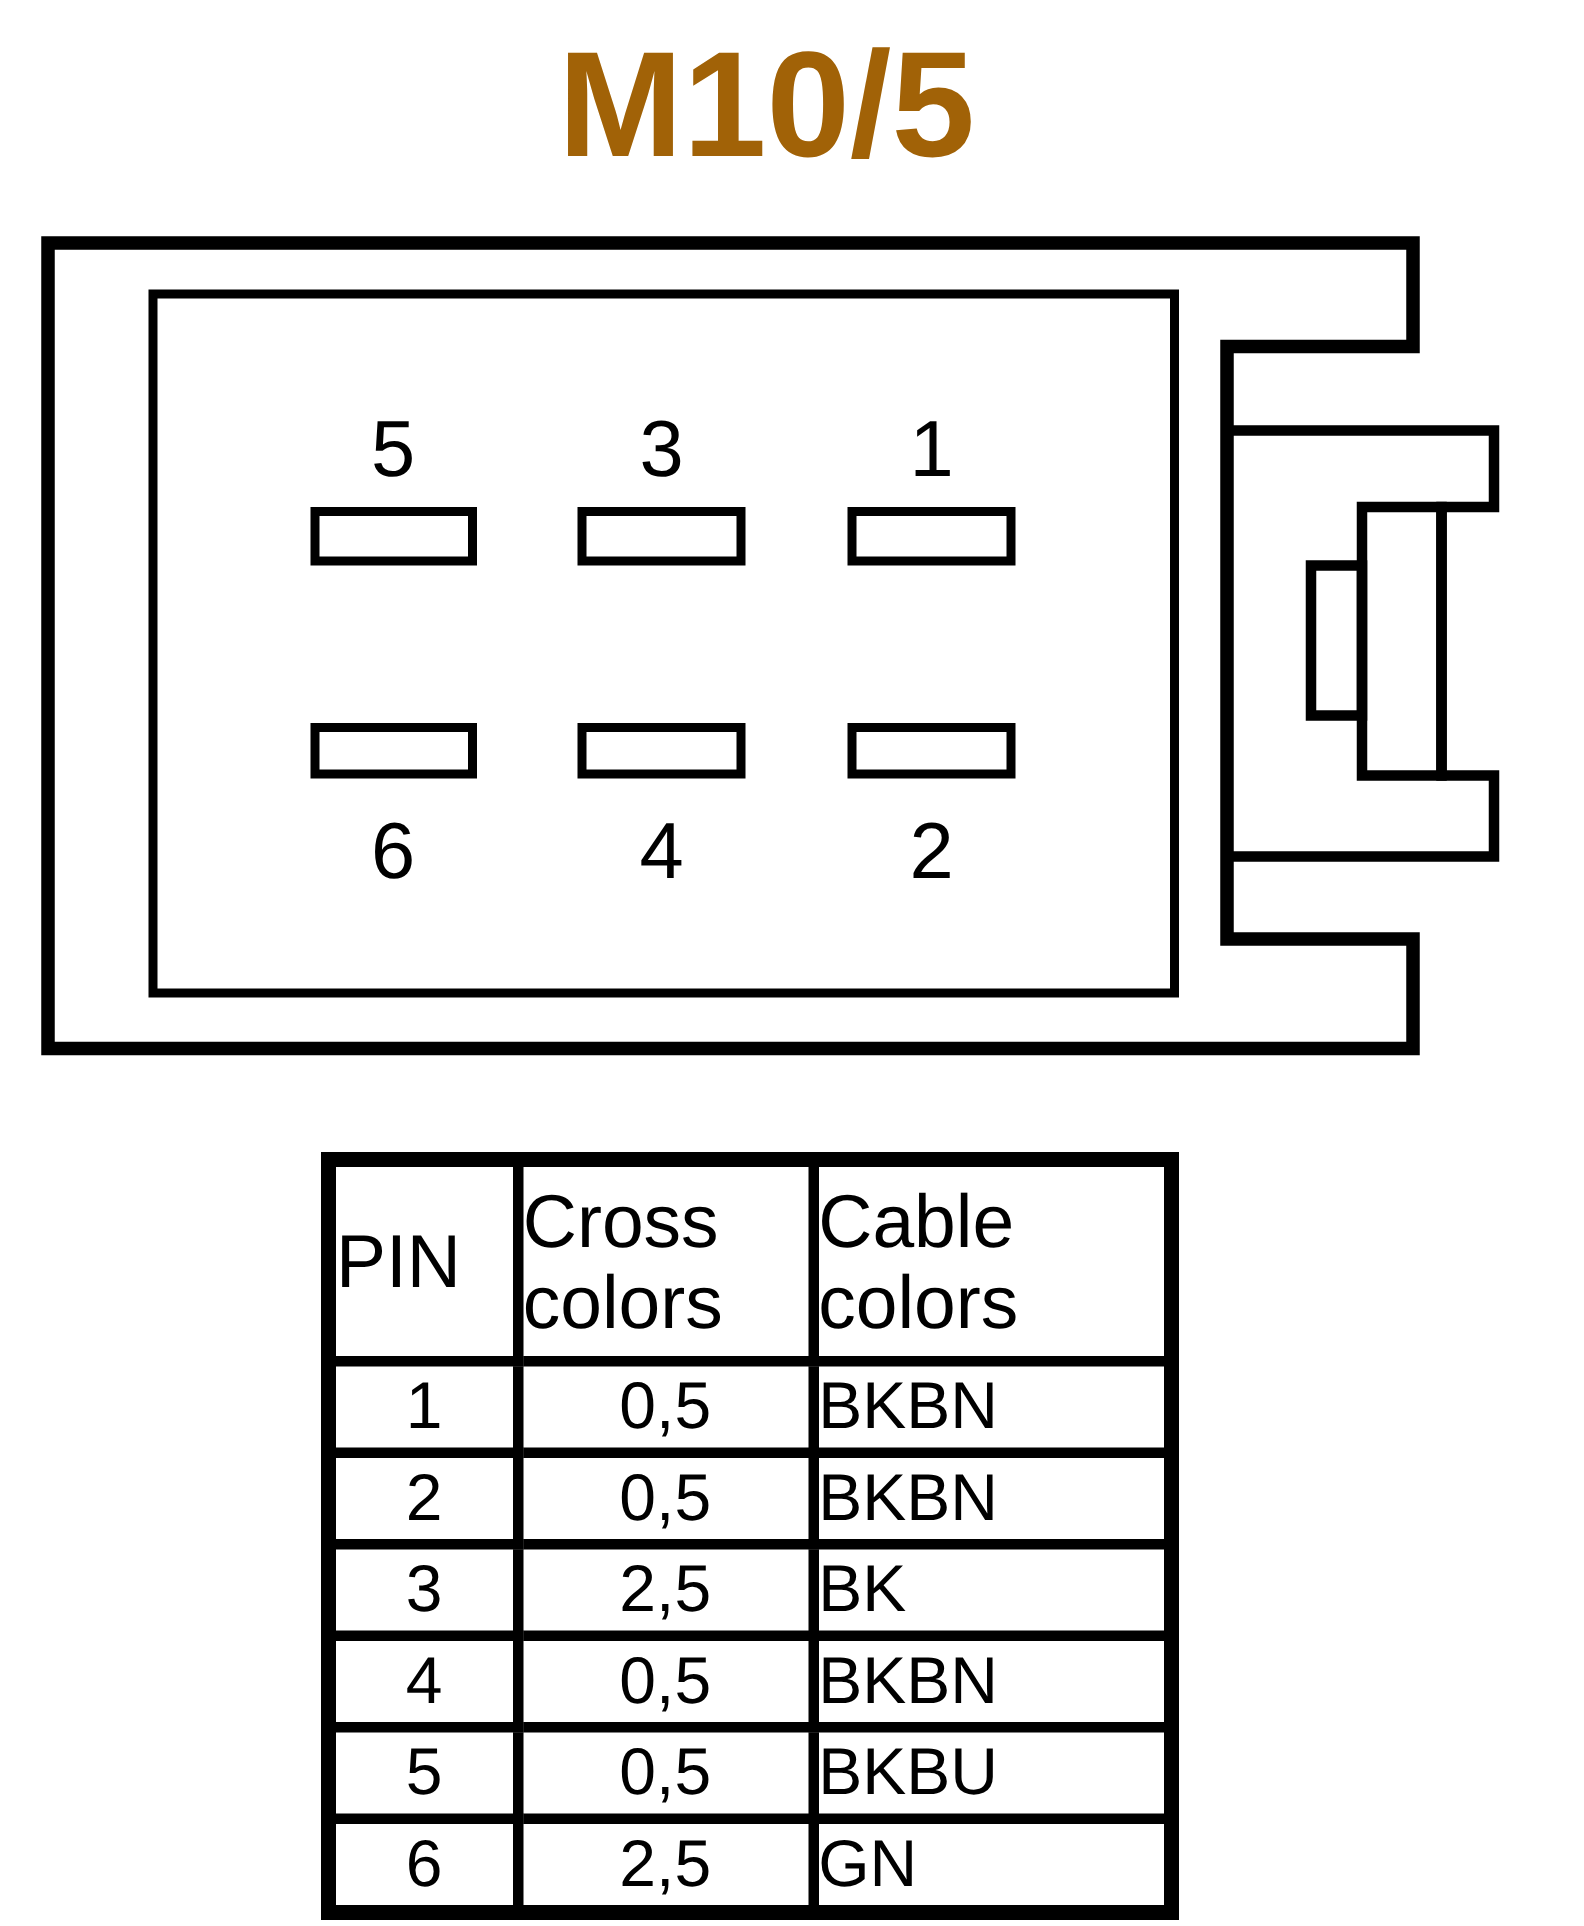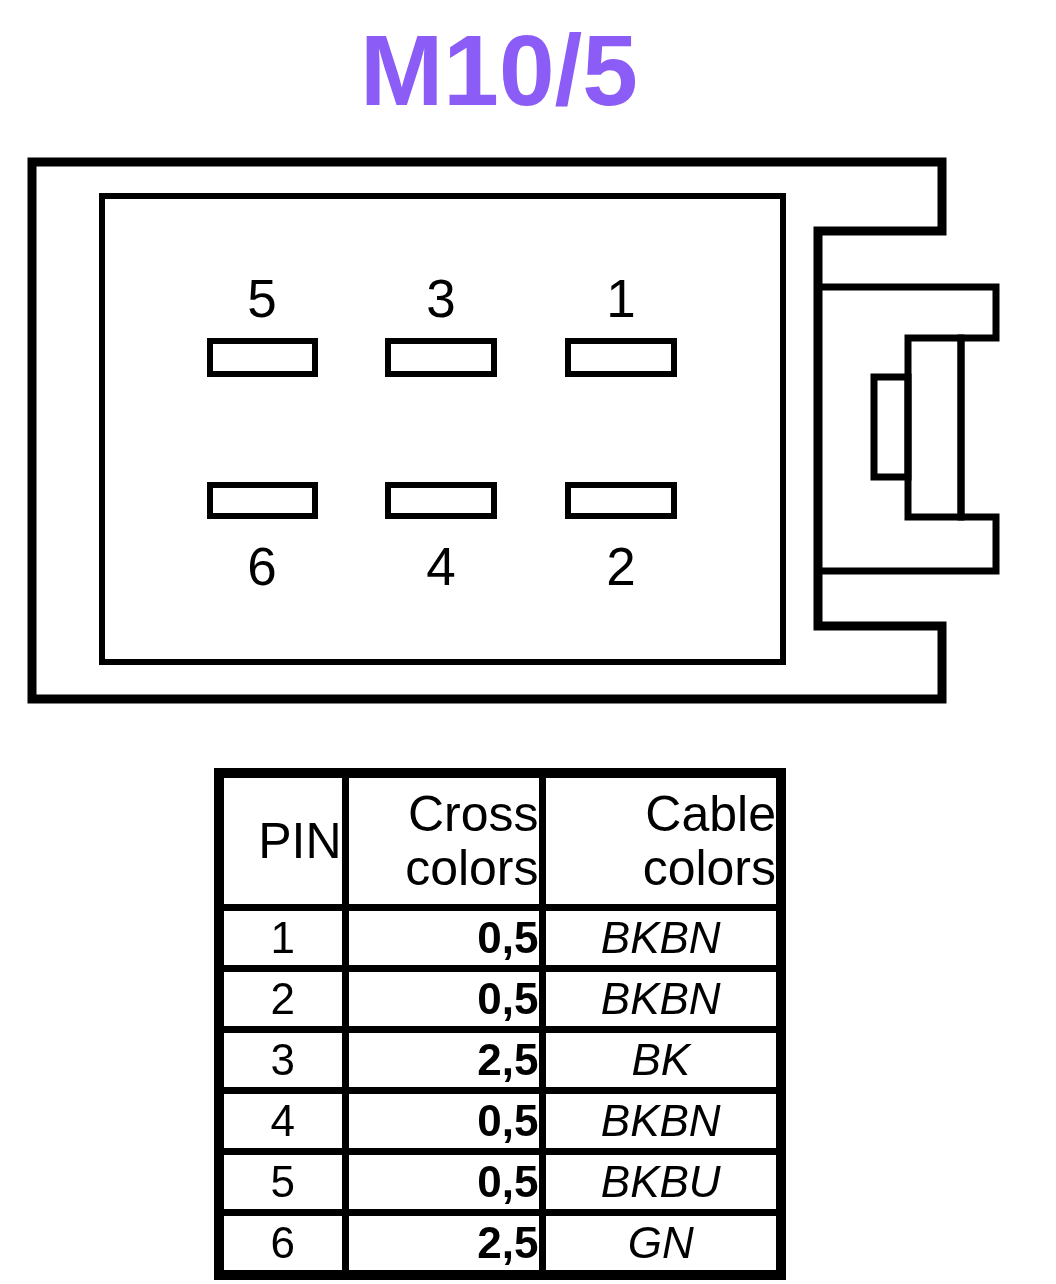--- a/index.html
+++ b/index.html
@@ -16,28 +16,28 @@
   .canvas {
     position: relative;
     width: 1056px;
     height: 1284px;
     background: #ffffff;
     overflow: hidden;
   }
   .title {
     position: absolute;
     top: 20px;
-    left: 4px;
+    left: 16px;
     width: 990px;
     text-align: center;
     font-size: 100px;
     font-weight: bold;
     line-height: 1;
     letter-spacing: 0;
-    color: #8b5cf6;
+    color: #a16207;
     white-space: nowrap;
   }
   svg.connector {
     position: absolute;
     left: 0;
     top: 0;
   }
   .ln { fill: none; stroke: #000000; }
   .w9 { stroke-width: 9; }
   .w7 { stroke-width: 7; }
@@ -63,34 +63,34 @@
     border: 7px solid #000000;
     padding: 0;
     margin: 0;
     overflow: hidden;
   }
   table.pin-table th {
     height: 126px;
     font-size: 50px;
     font-weight: normal;
     line-height: 54px;
-    text-align: right;
+    text-align: left;
     vertical-align: middle;
     white-space: pre-line;
   }
   table.pin-table td {
     height: 54px;
     font-size: 44px;
     line-height: 48px;
     vertical-align: middle;
     white-space: nowrap;
   }
   td.c-pin  { text-align: center; }
-  td.c-cross { text-align: right; padding-left: 12px; font-weight: bold; }
-  td.c-color { text-align: center; padding-left: 14px; font-style: italic; }
+  td.c-cross { text-align: center; padding-left: 12px; }
+  td.c-color { text-align: left; padding-left: 14px; }
 </style>
 </head>
 <body>
 
 <div class="canvas">
 
   <div class="title">M10/5</div>
 
   <svg class="connector" width="1056" height="760" viewBox="0 0 1056 760">
 

